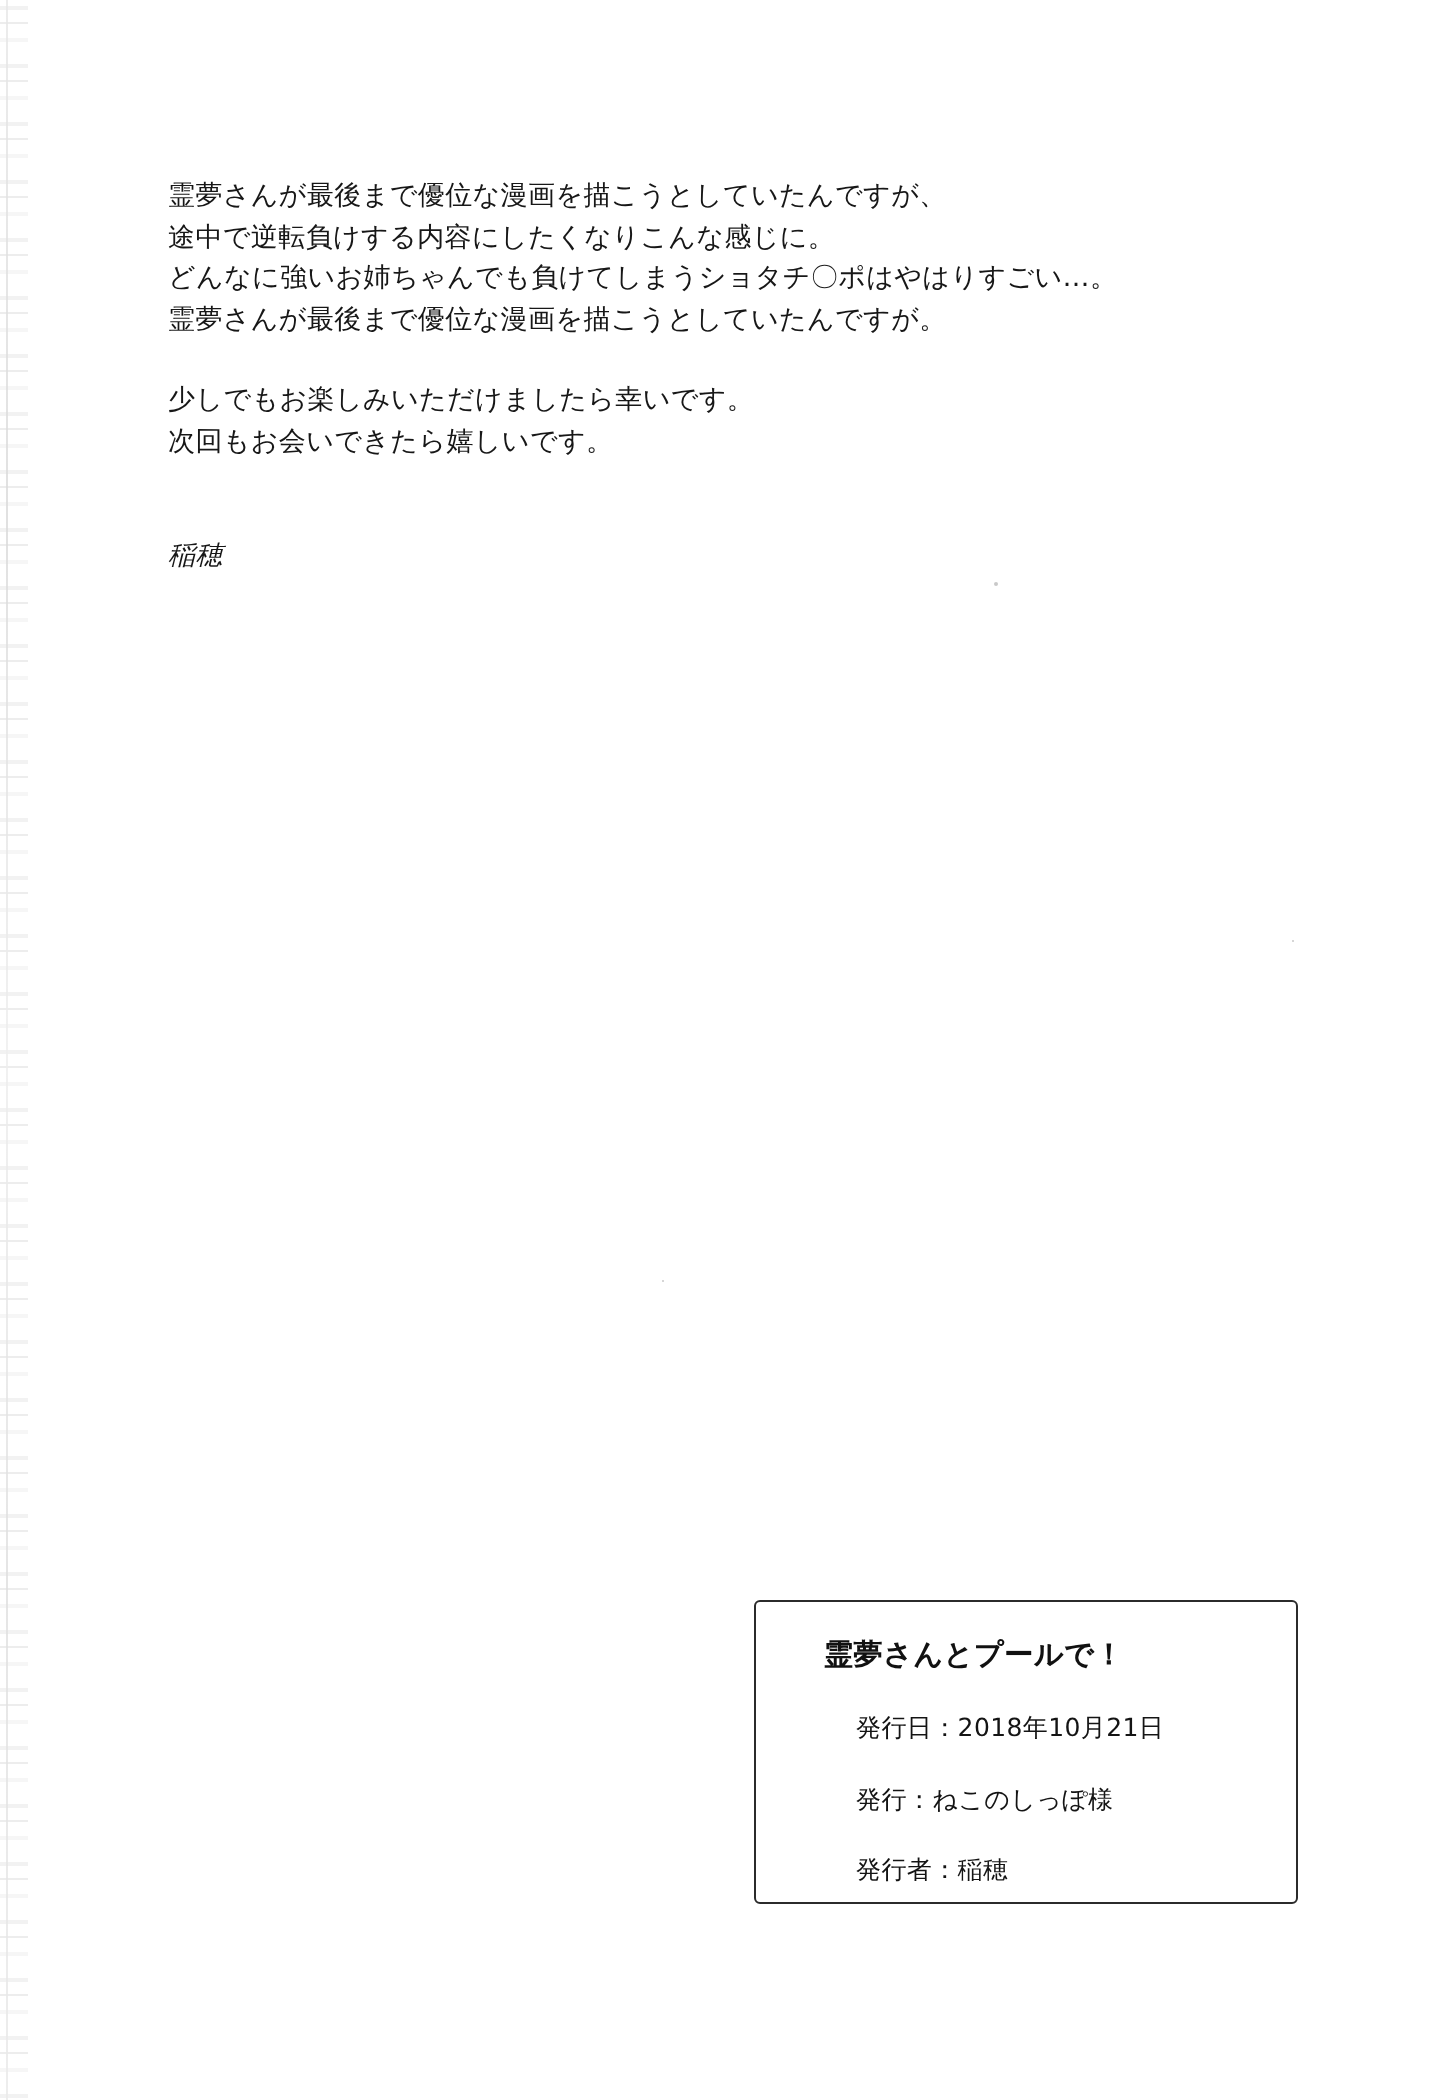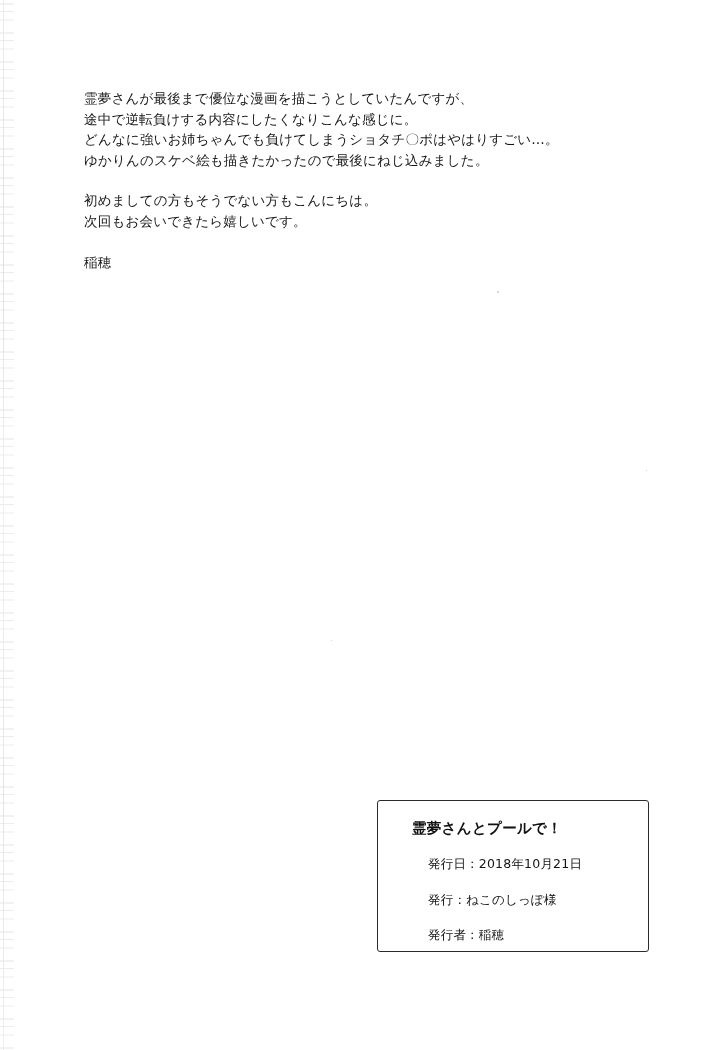--- a/index.html
+++ b/index.html
@@ -65,21 +65,22 @@
     letter-spacing: 0.2px;
     color: #171717;
   }
   .afterword p {
     margin: 0;
   }
   .afterword .gap {
     height: 20px;
   }
   .afterword .signature {
-    margin-top: 21px;
+    margin-top: 37px;
+    font-style: italic;
   }
 
   
   .speck {
     position: absolute;
     background: #c9c9c9;
     border-radius: 50%;
   }
 
   
@@ -117,23 +118,23 @@
 <div class="scan-edge"></div>
 
 <div class="speck" style="left:497px; top:291px; width:2px; height:2px;"></div>
 <div class="speck" style="left:331px; top:640px; width:1px; height:1px;"></div>
 <div class="speck" style="left:646px; top:470px; width:1px; height:1px;"></div>
 
 <div class="afterword">
   <p>霊夢さんが最後まで優位な漫画を描こうとしていたんですが、</p>
   <p>途中で逆転負けする内容にしたくなりこんな感じに。</p>
   <p>どんなに強いお姉ちゃんでも負けてしまうショタチ〇ポはやはりすごい…。</p>
-  <p>ゆかりんのスケベ絵も描きたかったので最後にねじ込みました。</p>
+  <p>霊夢さんが最後まで優位な漫画を描こうとしていたんですが。</p>
   <div class="gap"></div>
-  <p>初めましての方もそうでない方もこんにちは。</p>
+  <p>少しでもお楽しみいただけましたら幸いです。</p>
   <p>次回もお会いできたら嬉しいです。</p>
   <p class="signature">稲穂</p>
 </div>
 
 <div class="colophon">
   <p class="colophon-title">霊夢さんとプールで！</p>
   <p class="colophon-line">発行日：2018年10月21日</p>
   <p class="colophon-line">発行：ねこのしっぽ様</p>
   <p class="colophon-line">発行者：稲穂</p>
 </div>

